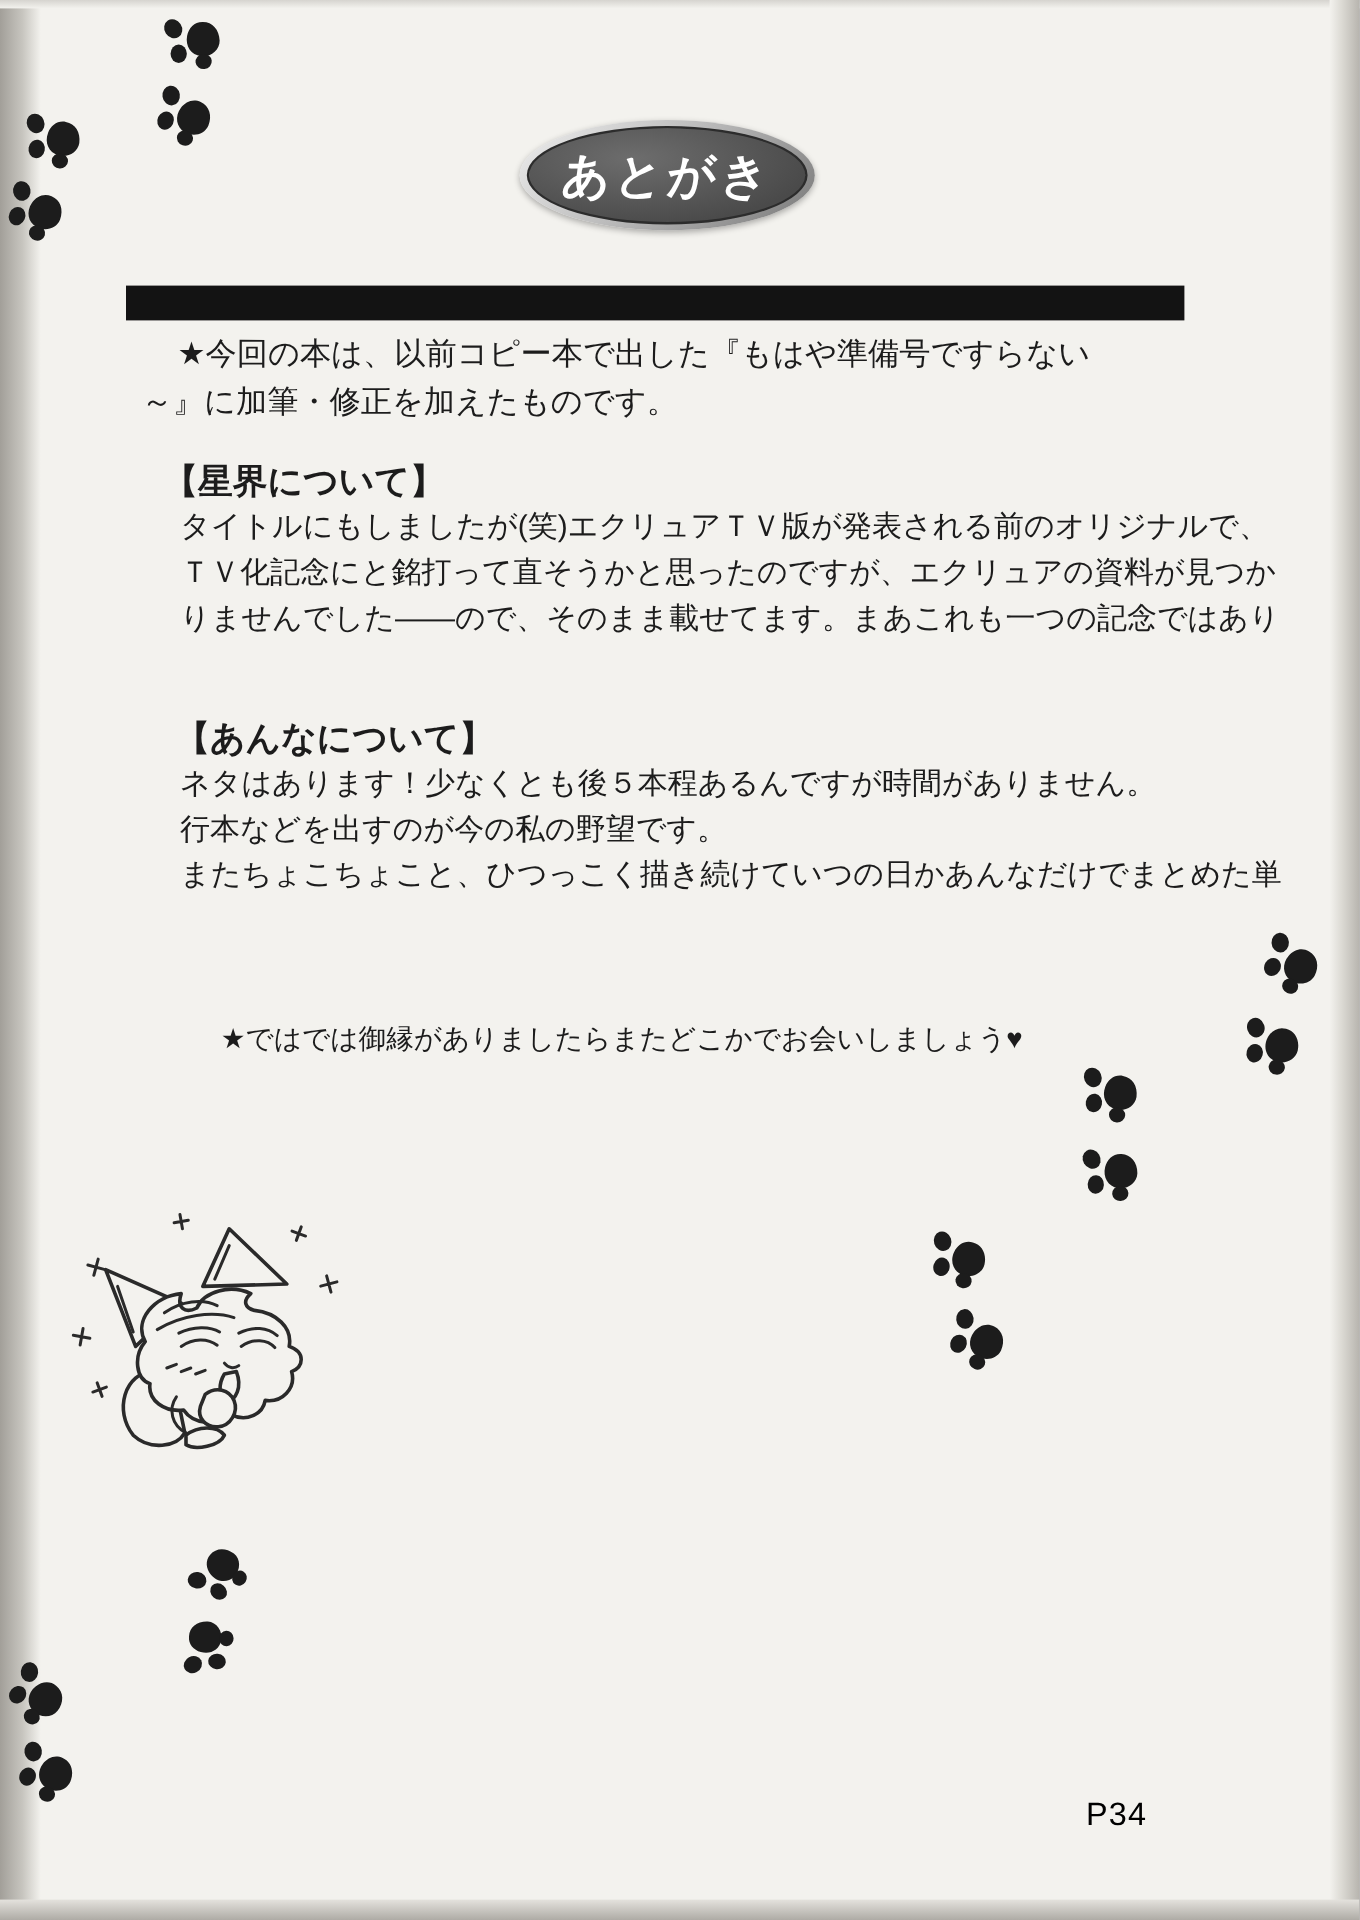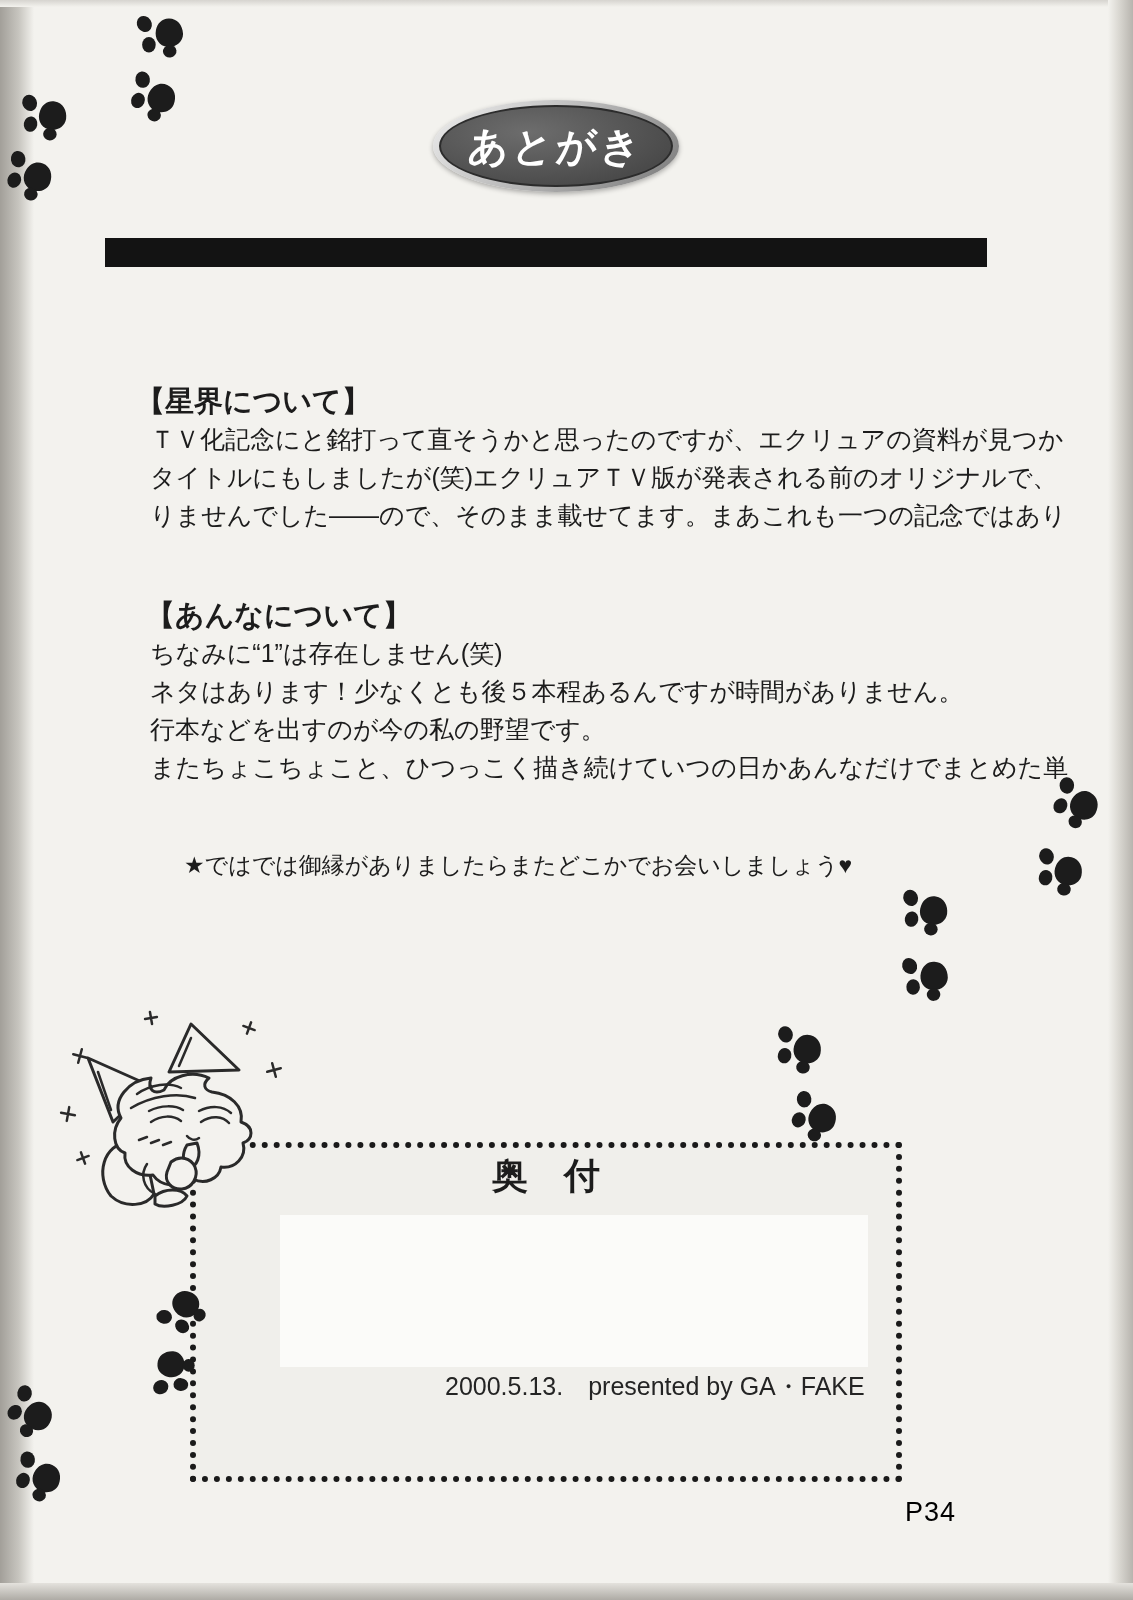--- a/index.html
+++ b/index.html
@@ -75,43 +75,41 @@
   <div class="edge-bottom"></div>
 
   <div class="badge-outer">
     <div class="badge-inner">
       <span>あとがき</span>
     </div>
   </div>
 
   <div class="black-bar"></div>
 
+  <div class="intro">
+    <div class="line indent1">★今回の本は、以前コピー本で出した『もはや準備号ですらない</div>
+    <div class="line">～』に加筆・修正を加えたものです。</div>
+  </div>
 
   <h2 class="sec-heading h-seikai">【星界について】</h2>
   <div class="sec-body b-seikai">
+    <div class="line">タイトルにもしましたが(笑)エクリュアＴＶ版が発表される前のオリジナルで、</div>
     <div class="line">ＴＶ化記念にと銘打って直そうかと思ったのですが、エクリュアの資料が見つか</div>
-    <div class="line">タイトルにもしましたが(笑)エクリュアＴＶ版が発表される前のオリジナルで、</div>
     <div class="line">りませんでした――ので、そのまま載せてます。まあこれも一つの記念ではあり</div>
   </div>
 
   <h2 class="sec-heading h-anna">【あんなについて】</h2>
   <div class="sec-body b-anna">
-    <div class="line">ちなみに“1”は存在しません(笑)</div>
     <div class="line">ネタはあります！少なくとも後５本程あるんですが時間がありません。</div>
     <div class="line">行本などを出すのが今の私の野望です。</div>
     <div class="line">またちょこちょこと、ひつっこく描き続けていつの日かあんなだけでまとめた単</div>
   </div>
 
   <div class="closing">★ではでは御縁がありましたらまたどこかでお会いしましょう♥</div>
 
-  <div class="colophon">
-    <div class="colophon-title">奥　付</div>
-    <div class="colophon-blank"></div>
-    <div class="colophon-date">2000.5.13.　presented by GA・FAKE</div>
-  </div>
 
   <svg class="fox" viewBox="0 0 240 205">
     <g fill="#f3f2ee" stroke="#2a2a2a" stroke-width="3" stroke-linecap="round" stroke-linejoin="round">
       <path d="M78 132 C52 134 44 166 60 186 C74 199 96 196 103 184 L96 150 Z"></path>
       <path d="M62 112 L37 48 L100 76 Z"></path>
       <path d="M118 62 L140 14 L188 60 Z"></path>
       <path d="M70 108 C60 90 78 70 100 68 C96 80 103 85 113 80 C119 66 141 60 158 68 C151 74 153 80 161 82 C179 84 193 96 190 112 C204 117 202 129 192 133 C196 147 184 159 170 157 C168 169 154 175 142 169 C130 179 110 177 102 165 C86 167 72 157 74 143 C62 139 60 120 70 108 Z"></path>
       <path d="M146 133 c5 13 0 23 -9 27 c-6 -7 -6 -17 -1 -25 Z"></path>
       <path d="M120 152 c9 -7 20 -4 24 5 c4 10 -3 21 -13 22 c-10 1 -18 -7 -15 -17 Z"></path>
       <path d="M104 186 c10 -8 26 -8 32 0 c-4 9 -24 13 -32 8 Z"></path>

